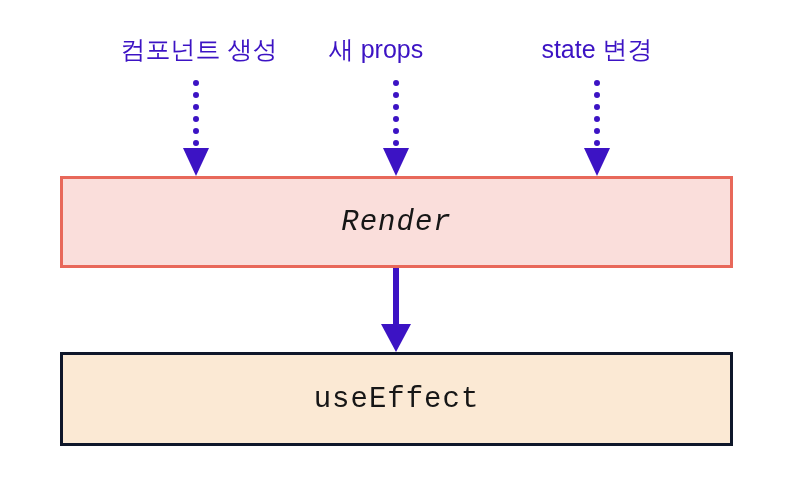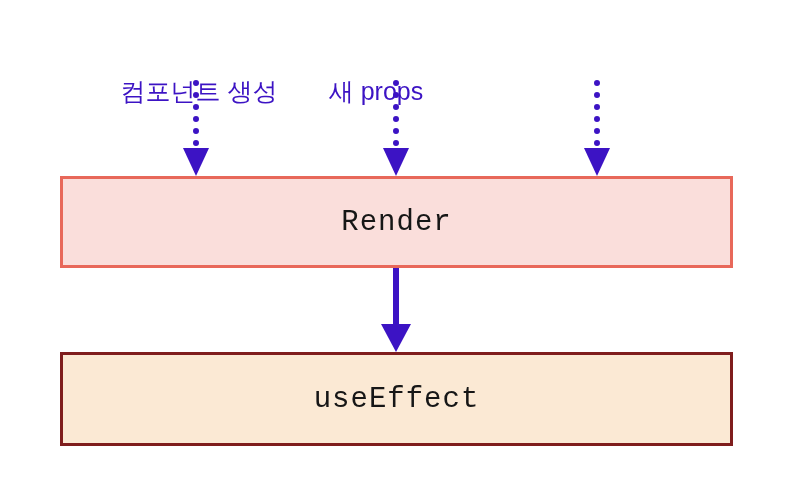--- a/index.html
+++ b/index.html
@@ -24,21 +24,20 @@
     top: 32px;
     height: 34px;
     line-height: 34px;
     text-align: center;
     font-family: "Liberation Sans", sans-serif;
     font-size: 25px;
     font-weight: 500;
     color: #3c13c4;
     white-space: nowrap;
     transform: translateX(-50%);
-    margin-top: 42px;
   }
 
   
   .dotted-arrow {
     position: absolute;
     top: 80px;
     width: 16px;
     height: 96px;
     transform: translateX(-50%);
   }
@@ -75,26 +74,27 @@
     font-family: "Liberation Mono", monospace;
     font-size: 29px;
     color: #161616;
     letter-spacing: 1px;
   }
   #render-box {
     top: 176px;
     height: 92px;
     background: #fadedb;
     border: 3px solid #e8685a;
+    font-style: italic;
   }
   #useeffect-box {
     top: 352px;
     height: 94px;
     background: #fbe9d4;
-    border: 3px solid #7f1d1d;
+    border: 3px solid #0f172a;
   }
 
   
   #flow-arrow {
     position: absolute;
     left: 396px;
     top: 268px;
     width: 30px;
     height: 84px;
     transform: translateX(-50%);
@@ -120,20 +120,21 @@
     border-top: 28px solid #3c13c4;
   }
 </style>
 </head>
 <body>
 
 <div id="canvas">
 
   <div class="trigger-label" style="left:199px">컴포넌트 생성</div>
   <div class="trigger-label" style="left:376px">새 props</div>
+  <div class="trigger-label" style="left:597px">state 변경</div>
 
   <div class="dotted-arrow" style="left:196px">
     <div class="stem"></div>
     <div class="head"></div>
   </div>
   <div class="dotted-arrow" style="left:396px">
     <div class="stem"></div>
     <div class="head"></div>
   </div>
   <div class="dotted-arrow" style="left:597px">

